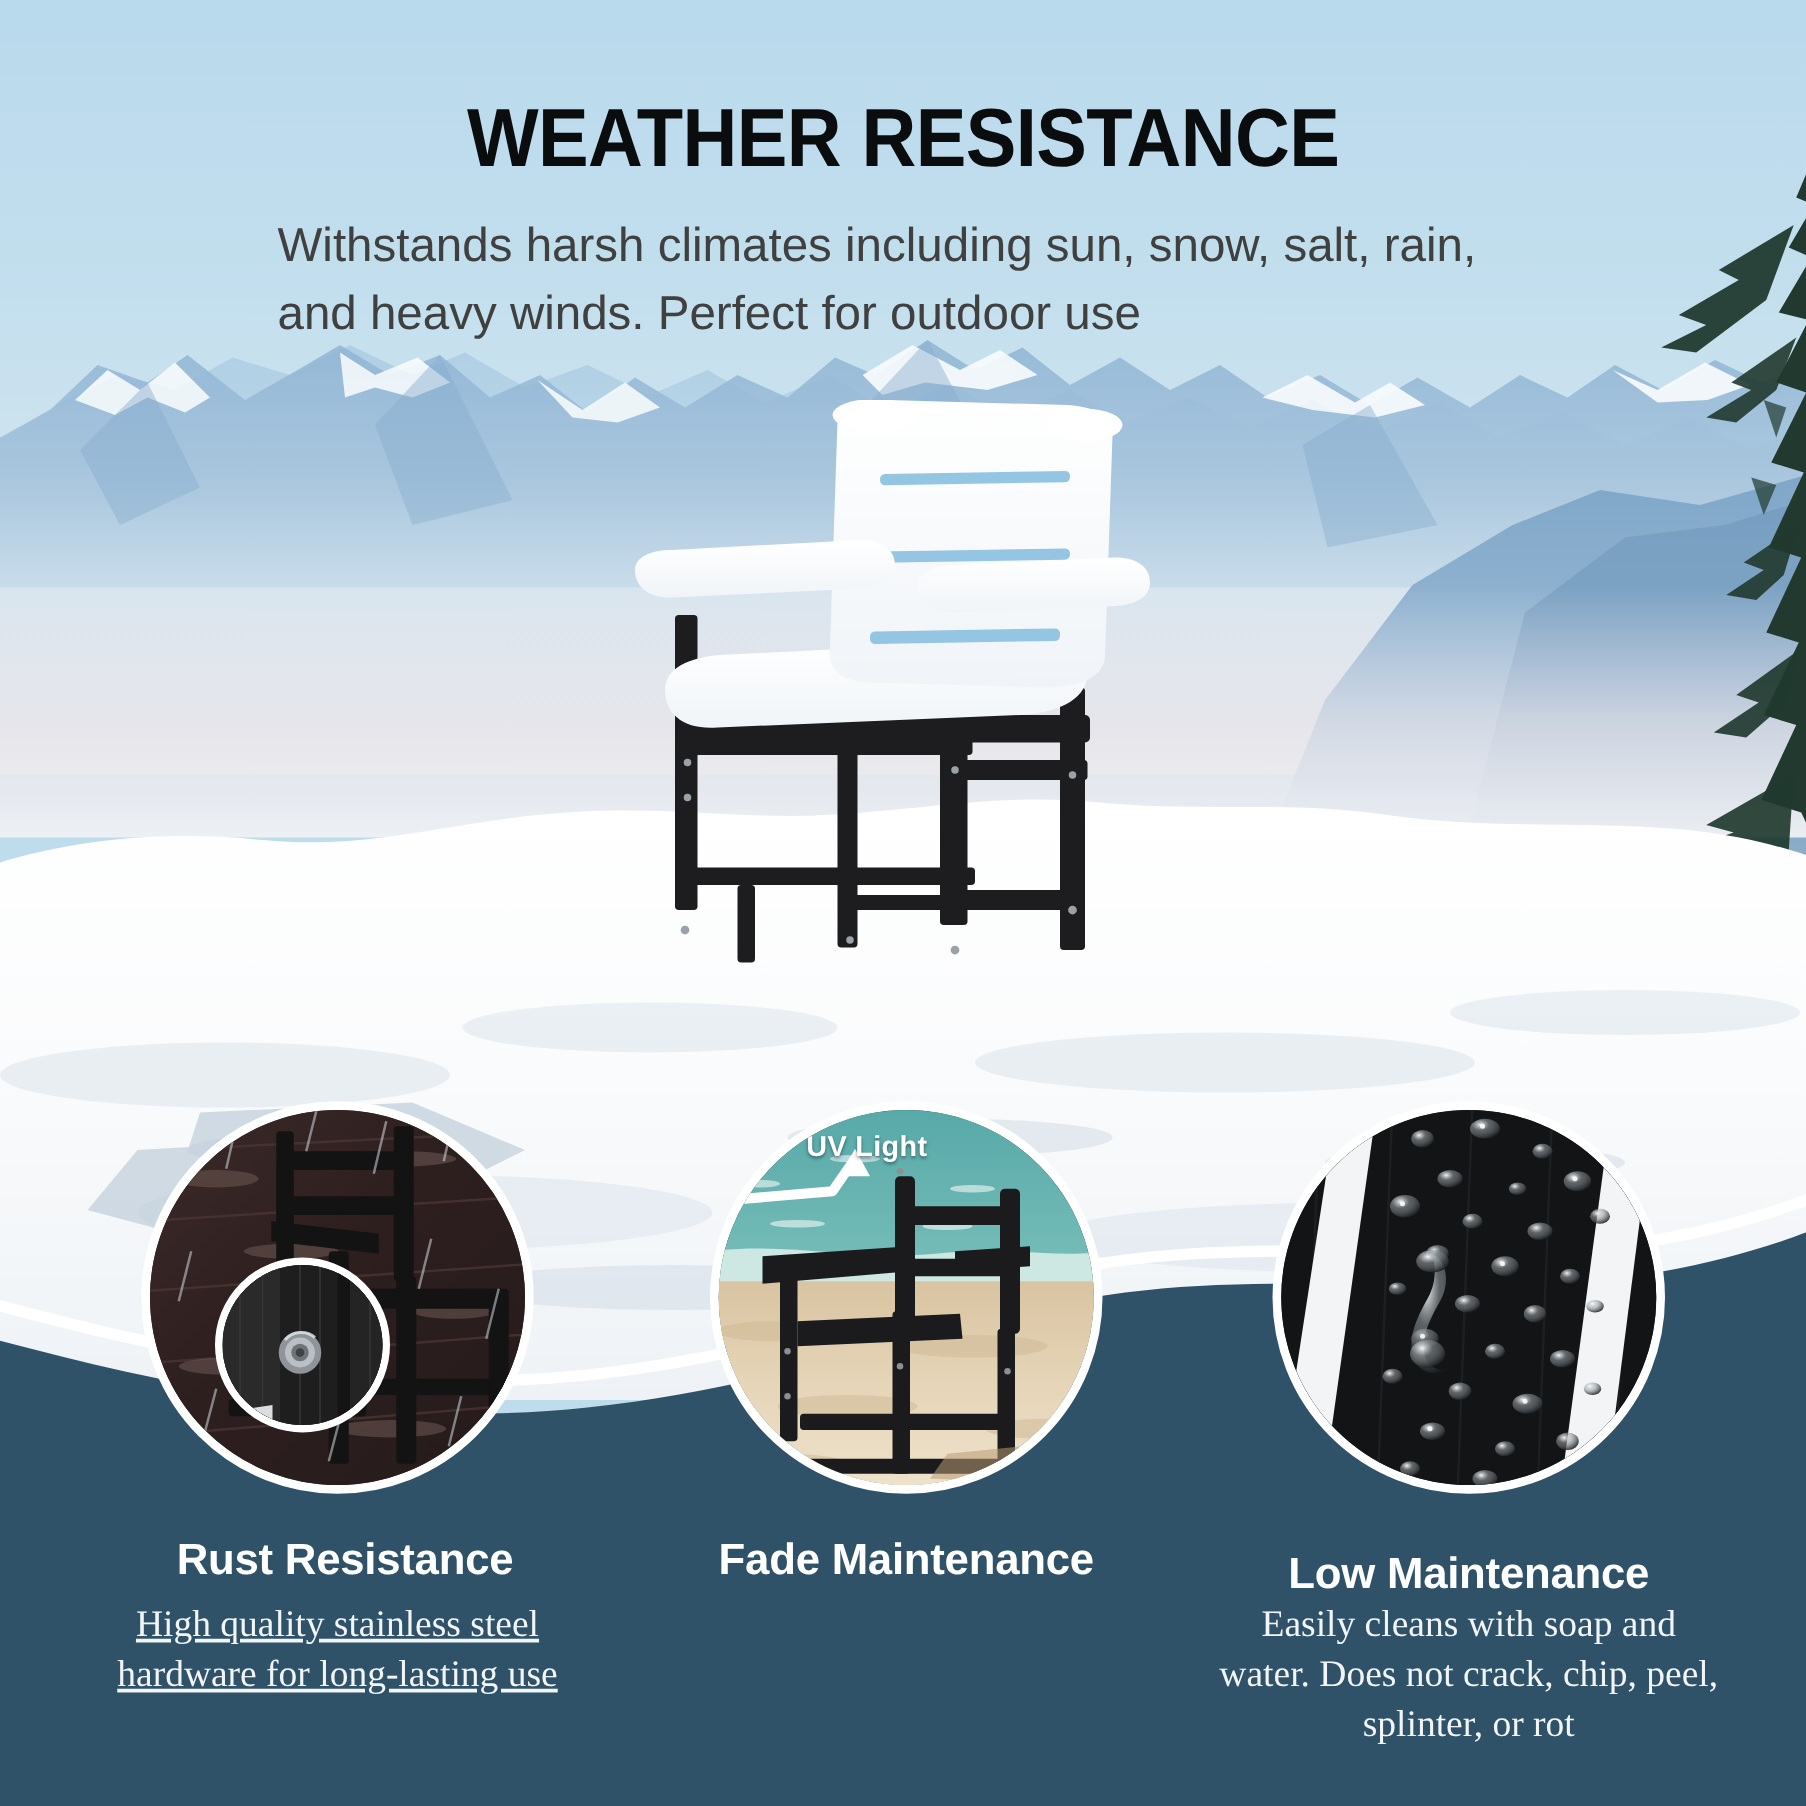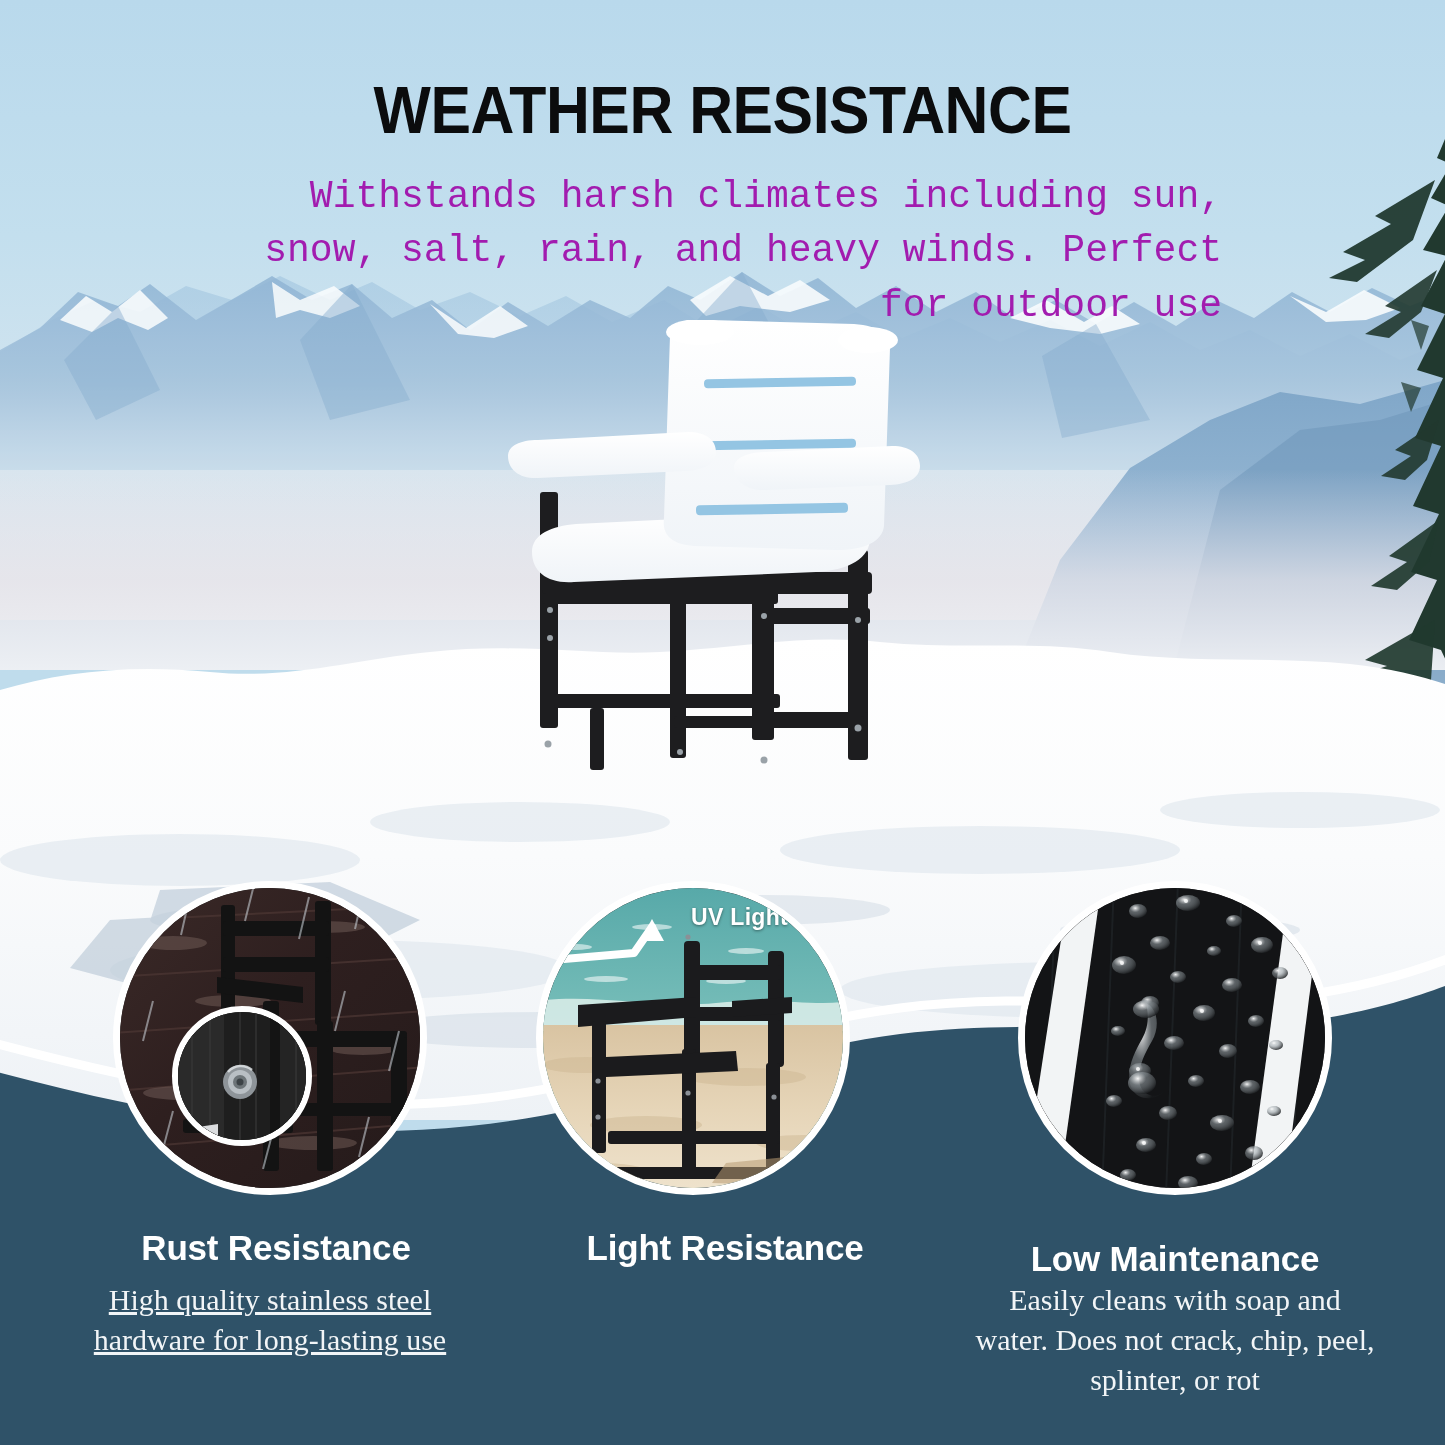--- a/index.html
+++ b/index.html
@@ -48,39 +48,39 @@
     font-family:"Liberation Sans", sans-serif;
     font-weight:bold;
     font-size:66px;
     letter-spacing:-0.5px;
     color:#0b0c0d;
     transform:scaleX(.92);
     transform-origin:center;
   }
   .subhead {
     position:absolute; left:222px; top:170px; width:1000px;
-    text-align:right;
-    font-family:Liberation Mono, monospace;
+    text-align:left;
+    font-family:Liberation Sans, sans-serif;
     font-size:38px;
     line-height:1.43;
-    color:#a21caf;
+    color:#404040;
   }
 
   
   .circle {
     position:absolute;
     width:314px; height:314px;
     border-radius:50%;
     border:7px solid #ffffff;
     overflow:hidden;
     top:881px;
     background:#222;
   }
   .c1 { left:113px; }
-  .c2 { left:536px;text-align:right; }
+  .c2 { left:568px; }
   .c3 { left:1018px; }
 
   .circle .inner { position:absolute; inset:-7px; width:314px; height:314px; }
 
   
   .magnifier {
     position:absolute;
     left:52px; top:118px;
     width:140px; height:140px;
     border-radius:50%;
@@ -539,18 +539,18 @@
         <circle cx="120" cy="188" r="2"></circle>
         <circle cx="202" cy="240" r="2"></circle>
         <circle cx="126" cy="262" r="2"></circle>
       </g>
     </svg>
   </div>
 
   <div class="feat-title t1">Rust Resistance</div>
   <div class="feat-body  b1">High quality stainless steel hardware for long-lasting use</div>
 
-  <div class="feat-title t2">Light Resistance</div>
+  <div class="feat-title t2">Fade Maintenance</div>
 
   <div class="feat-title t3">Low Maintenance</div>
   <div class="feat-body  b3">Easily cleans with soap and water. Does not crack, chip, peel, splinter, or rot</div>
 
 </div>
 
 </body></html>

